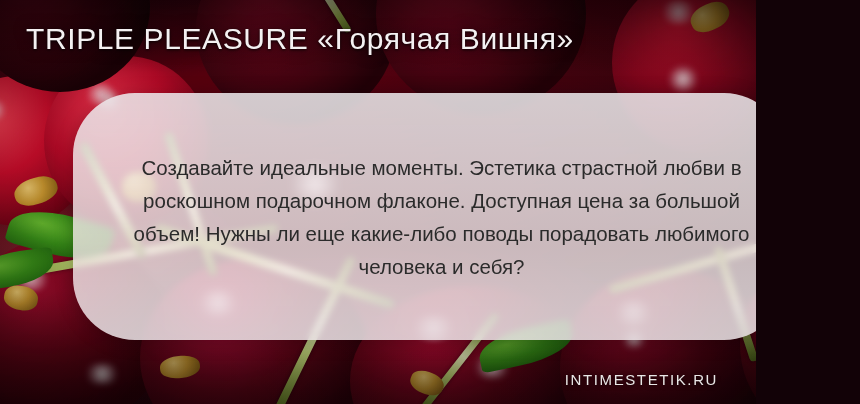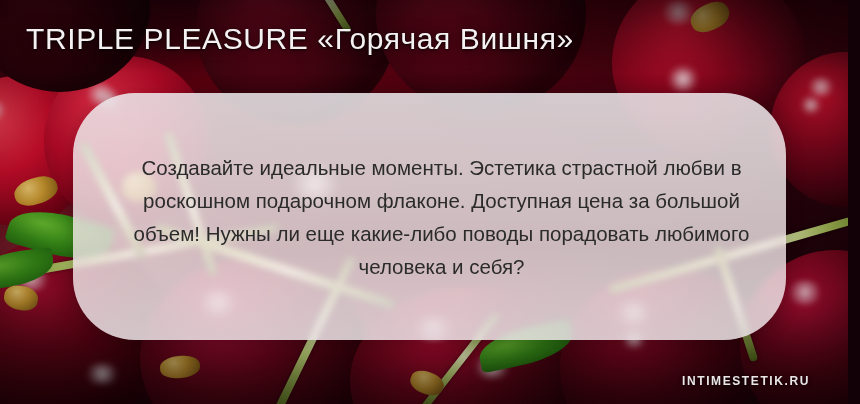--- a/index.html
+++ b/index.html
@@ -5,21 +5,21 @@
   * { margin:0; padding:0; box-sizing:border-box; }
   html, body {
     width:860px; height:404px;
     overflow:hidden;
     background:#120207;
     font-family:"Liberation Sans", sans-serif;
   }
 
   #banner {
     position:relative;
-    width:848px; height:404px;
+    width:756px; height:404px;
     overflow:hidden;
     background:#4d7c0f;
   }
 
   
   .photo {
     position:absolute; inset:0;
     overflow:hidden;
     background:
       radial-gradient(ellipse 40% 30% at 8% 62%, rgba(255,120,130,0.30), rgba(0,0,0,0) 62%),
@@ -118,22 +118,22 @@
     line-height:33px;
     color:#2b2b2b;
     font-weight:400;
     padding:0 14px;
   }
 
   
   #watermark {
     position:absolute;
     right:38px; bottom:16px;
-    font-size:12px;
-    font-weight:700;
+    font-size:15px;
+    font-weight:400;
     letter-spacing:1.6px;
     color:#e9e6e6;
     text-shadow:0 1px 4px rgba(0,0,0,0.8);
     z-index:6;
     white-space:nowrap;
   }
 </style>
 </head>
 <body>
 

